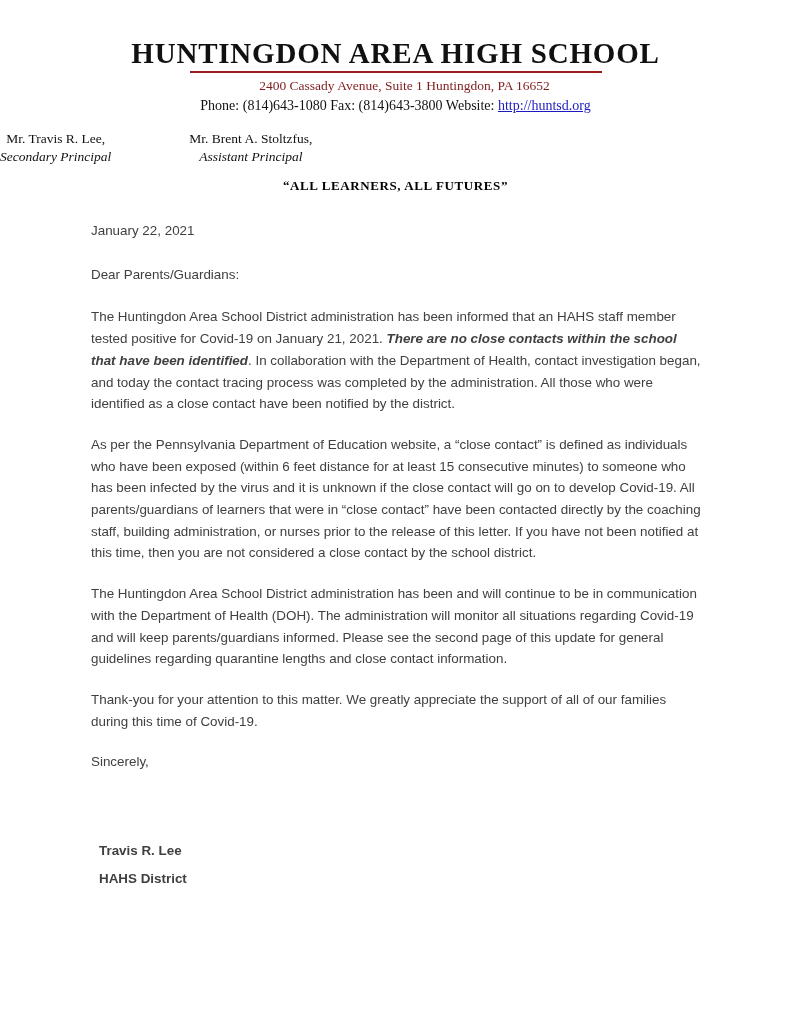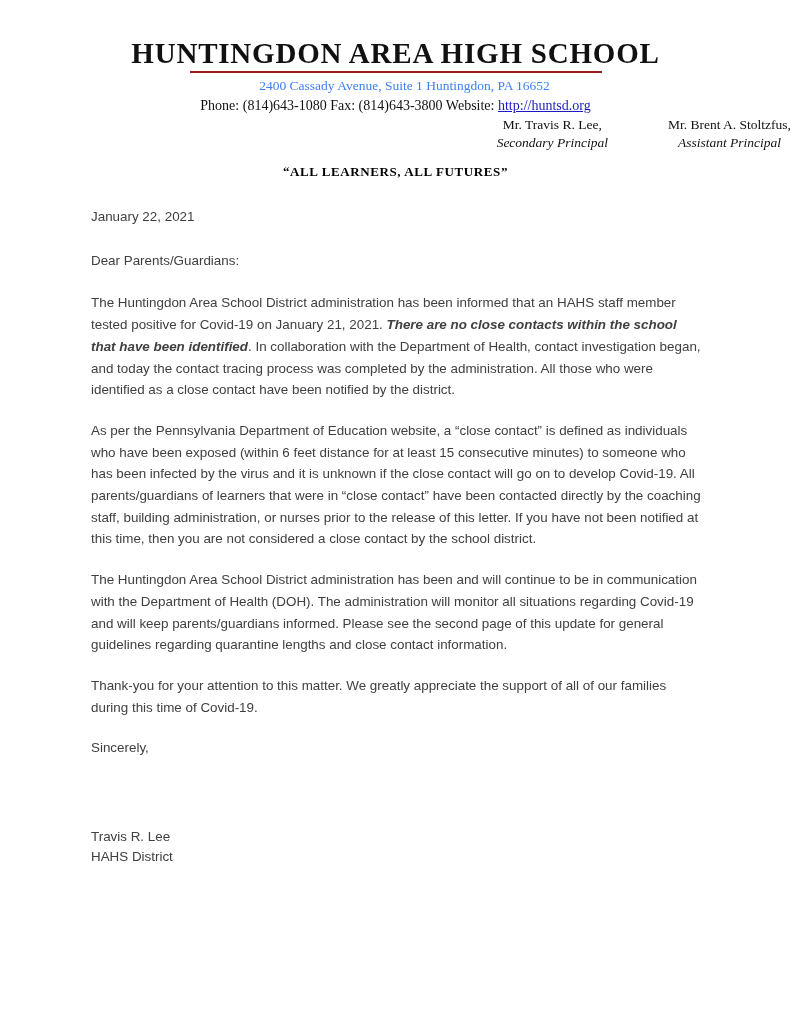--- a/index.html
+++ b/index.html
@@ -41,39 +41,40 @@
   }
   .rule {
     width: 412px;
     height: 2px;
     background: #9e1b1b;
     margin: 3px auto 4px auto;
   }
   .address-line {
     font-family: "Liberation Serif", serif;
     font-size: 13.5px;
-    color: #3b82f6;
+    color: #7f1d1d;
     line-height: 1.35;
     margin-left: 18px;
   }
   .contact-line {
     font-family: "Liberation Serif", serif;
     font-size: 14px;
     color: #111111;
     line-height: 1.35;
     margin-top: 1px;
   }
   .website-link {
     color: #1a1ac0;
     text-decoration: underline;
   }
   .principals {
+    margin-top: 14px;
     display: flex;
-    justify-content: flex-end;
-    gap: 60px;
+    justify-content: flex-start;
+    gap: 78px;
   }
   .principal {
     font-family: "Liberation Serif", serif;
     font-size: 13.5px;
     line-height: 1.35;
     color: #111111;
     text-align: center;
   }
   .principal .role {
     font-style: italic;
@@ -113,21 +114,22 @@
   }
   .sign-off {
     margin-top: 2px;
   }
   .signature-block {
     margin-top: 68px;
     font-size: 13.4px;
     line-height: 1.5;
   }
   .signature-block div {
-    margin: 0;
+    margin: 8px;
+    font-weight: bold;
   }
 </style>
 </head>
 <body>
 
 <div class="page">
 
   <div class="letterhead">
 
     <div class="school-name">Huntingdon Area High School</div>

